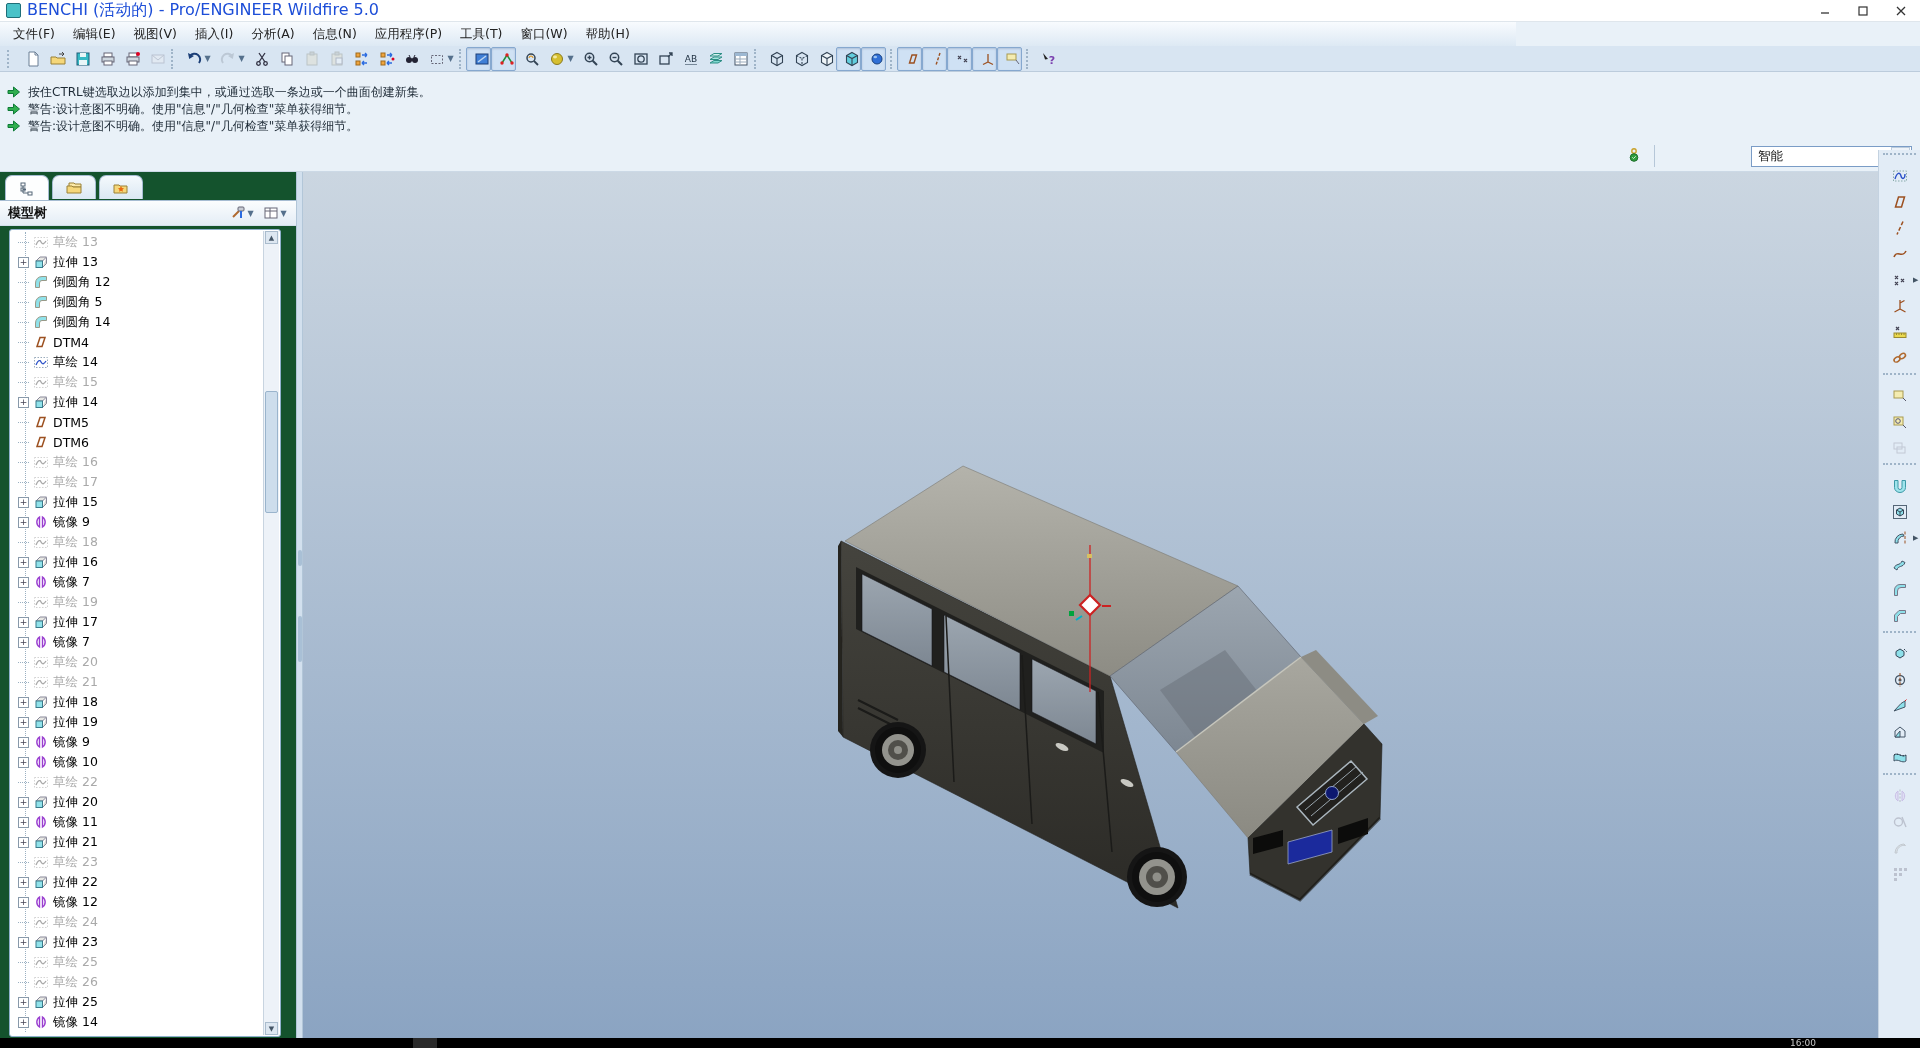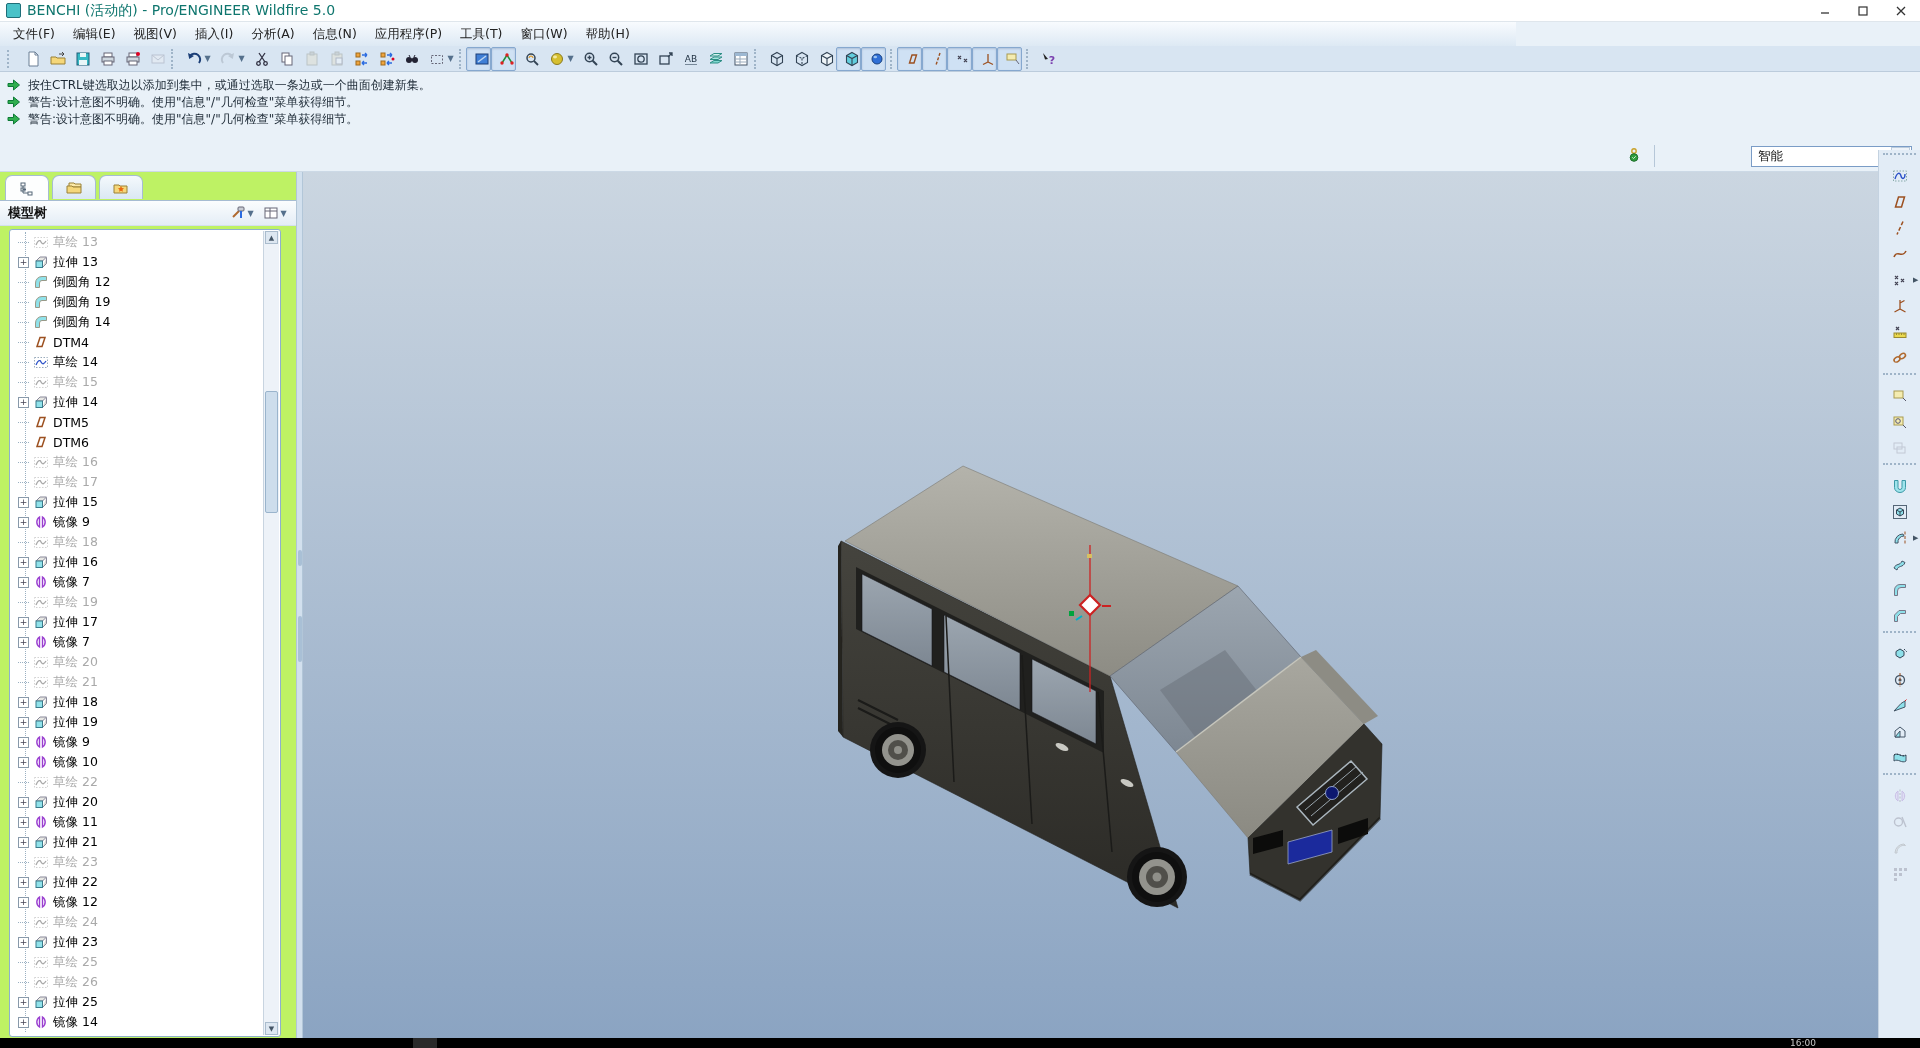--- a/index.html
+++ b/index.html
@@ -2,50 +2,50 @@
 <html style="--plate: #1b2a9c; --centerline: #cc2222;"><head>
 <meta charset="utf-8">
 <style>
   html,body{margin:0;padding:0;}
   body{width:1920px;height:1048px;position:relative;overflow:hidden;
        font-family:"DejaVu Sans","Liberation Sans",sans-serif;background:#e9f1f8;font-size:12px;color:#222;}
   
   .titlebar{position:absolute;left:0;top:0;width:1920px;height:22px;background:#ffffff;
             border-bottom:1px solid #dfe6ec;display:flex;align-items:center;padding-left:6px;box-sizing:border-box;}
   .appicon{width:13px;height:13px;background:#49c2c8;border:1px solid #1f6e78;border-radius:2px;margin-right:6px;}
-  .title-text{font-size:14px;color:#0f766e;}
+  .title-text{font-size:16px;color:#1d4ed8;}
   .win-controls{position:absolute;right:0;top:0;height:22px;display:flex;}
   .win-btn{width:38px;height:22px;display:flex;align-items:center;justify-content:center;color:#333;}
   
   .menubar{position:absolute;left:0;top:22px;width:1516px;height:24px;
            background:linear-gradient(#f8fbfe,#dde9f4);display:flex;align-items:center;padding-left:4px;box-sizing:border-box;}
   .menu-item{padding:3px 9px;font-size:12.5px;color:#222;white-space:nowrap;}
   
   .toolbar{position:absolute;left:0;top:46px;width:1920px;height:26px;background:#d8e5f2;
            border-bottom:1px solid #bcccdc;display:flex;align-items:center;padding-left:4px;box-sizing:border-box;}
   .tb-grip{width:5px;height:18px;border-left:2px dotted #9fb4c8;margin:0 3px;}
   .tb-sep{width:1px;height:20px;border-left:2px dotted #9fb4c8;margin:0 4px;}
   .tbtn{width:23px;height:22px;display:flex;align-items:center;justify-content:flex-end;border:1px solid transparent;border-radius:2px;}
   .tbtn.pressed{background:#cfe1f4;border:1px solid #86a8cf;box-shadow:inset 0 1px 2px rgba(20,40,90,.18);}
   .tbtn.disabled{opacity:.35;}
   .tb-caret{font-size:8px;color:#55708c;width:9px;text-align:center;}
   .tb-item{display:flex;align-items:center;}
   
-  .messages{position:absolute;left:0;top:72px;width:1920px;height:68px;background:#e9f1f8;padding:5px 0 0 6px;box-sizing:border-box;}
+  .messages{position:absolute;left:0;top:72px;width:1920px;height:68px;background:#e9f1f8;padding:12px 0 0 6px;box-sizing:border-box;}
   .msg-row{height:17px;display:flex;align-items:center;gap:6px;font-size:12px;color:#1d2a36;white-space:nowrap;}
   
   .contextbar{position:absolute;left:0;top:140px;width:1920px;height:32px;background:#e9f1f8;border-bottom:1px solid #ccd9e6;box-sizing:border-box;}
   .user-icon{position:absolute;left:1626px;top:147px;width:16px;height:16px;}
   .ctx-sep{position:absolute;left:1654px;top:145px;height:22px;border-left:1px solid #b6c7d8;}
   .filter-combo{position:absolute;left:1751px;top:146px;width:161px;height:21px;background:#fff;border:1px solid #7a9cc6;
                 display:flex;align-items:center;box-sizing:border-box;}
   .filter-combo .val{flex:1;padding-left:6px;font-size:12.5px;color:#111;}
   .combo-arrow{width:17px;height:17px;margin-right:1px;background:#eef3f9;border:1px solid #bcd;display:flex;align-items:center;justify-content:center;font-size:8px;color:#456;}
   
-  .navigator{position:absolute;left:0;top:172px;width:296px;height:866px;background:#bef264;box-sizing:border-box;}
+  .navigator{position:absolute;left:0;top:172px;width:296px;height:866px;background:#14532d;box-sizing:border-box;}
   .nav-tabs{position:absolute;left:5px;top:3px;display:flex;gap:3px;}
   .nav-tab{width:42px;height:23px;border:1px solid #a6bcd2;border-bottom:none;border-radius:7px 7px 0 0;
            background:linear-gradient(#f4f9fc,#dbe8f3);display:flex;align-items:center;justify-content:center;}
   .nav-tab.active{background:#fdfefe;height:25px;}
   .nav-header{position:absolute;left:0;top:28px;width:296px;height:26px;background:linear-gradient(#fbfdfe,#e4edf6);
               border-top:1px solid #a6bcd2;border-bottom:1px solid #d4e0ec;display:flex;align-items:center;padding:0 8px;box-sizing:border-box;}
   .nav-header .t{font-weight:bold;font-size:13px;color:#111;flex:1;}
   .hdr-btn{display:flex;align-items:center;margin-left:8px;}
   .tree-box{position:absolute;left:9px;top:57px;width:272px;height:808px;background:#fff;border:1px solid #8fb0cc;border-radius:3px;overflow:hidden;box-sizing:border-box;}
   .tree-rows{position:absolute;left:0;top:2px;right:16px;}
@@ -543,21 +543,21 @@
           <span class="tree-ico"><svg width="16" height="16" viewBox="0 0 16 16">
               <path d="M2.5 13.5V9A6.5 6.5 0 0 1 9 2.5h4.5v4H9A2.5 2.5 0 0 0 6.5 9v4.5z" fill="#90e2ea" stroke="#998"></path>
             </svg></span>
           <span class="tree-label">倒圆角 12</span>
         </div>
         <div class="tree-row">
           <span class="stub"></span>
           <span class="tree-ico"><svg width="16" height="16" viewBox="0 0 16 16">
               <path d="M2.5 13.5V9A6.5 6.5 0 0 1 9 2.5h4.5v4H9A2.5 2.5 0 0 0 6.5 9v4.5z" fill="#90e2ea" stroke="#998"></path>
             </svg></span>
-          <span class="tree-label">倒圆角 19</span>
+          <span class="tree-label">倒圆角 5</span>
         </div>
         <div class="tree-row">
           <span class="stub"></span>
           <span class="tree-ico"><svg width="16" height="16" viewBox="0 0 16 16">
               <path d="M2.5 13.5V9A6.5 6.5 0 0 1 9 2.5h4.5v4H9A2.5 2.5 0 0 0 6.5 9v4.5z" fill="#90e2ea" stroke="#998"></path>
             </svg></span>
           <span class="tree-label">倒圆角 14</span>
         </div>
         <div class="tree-row">
           <span class="stub"></span>

